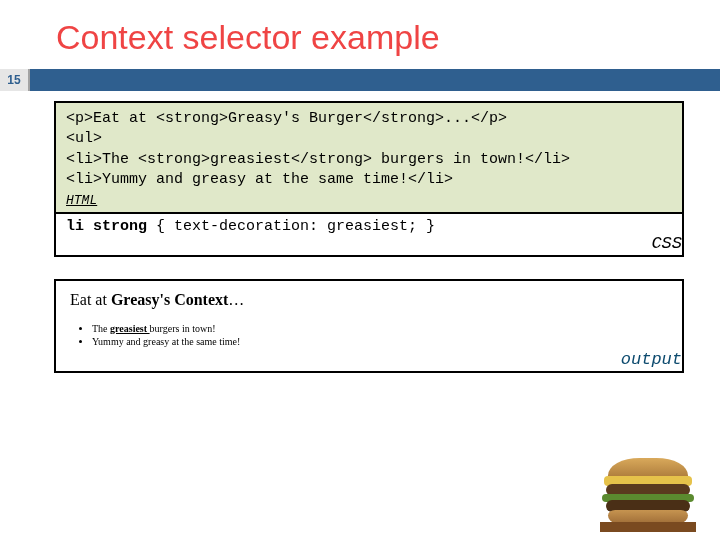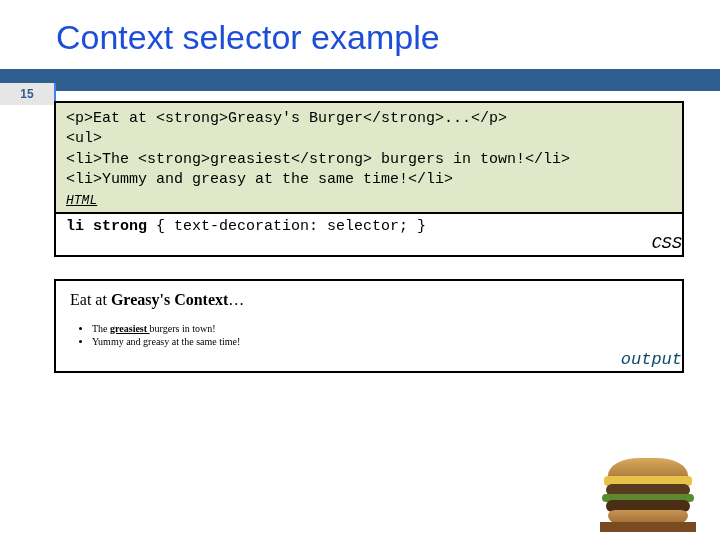--- a/index.html
+++ b/index.html
@@ -8,40 +8,39 @@
     height: 540px;
     background: #fff;
     font-family: Arial, Helvetica, sans-serif;
     position: relative;
     overflow: hidden;
   }
   .title {
     font-size: 34px;
     font-weight: 400;
     padding: 18px 0 12px 56px;
-    color: #1d4ed8;
+    color: #ef4444;
   }
   .bar {
     height: 22px;
     background: #2f5f8f;
     position: relative;
   }
   .slide-num {
     position: absolute;
     left: 0; top: 0;
     height: 22px;
-    width: 56px;
+    width: 30px;
     background: #e6e6e6;
     color: #2f5f8f;
     font-size: 12px;
     font-weight: bold;
     line-height: 22px;
     text-align: center;
-    border-right: 2px solid #3b82f6;
-    margin-top: 14px;
+    border-right: 2px solid #a3a3a3;
   }
   .content {
     padding: 10px 36px 0 54px;
   }
   .code-box {
     background: #e0e8c9;
     border: 2px solid #000;
     padding: 6px 10px 2px 10px;
     font-family: "Courier New", monospace;
     font-size: 15px;
@@ -142,21 +141,21 @@
   <div class="code-box">
     <div>&lt;p&gt;Eat at &lt;strong&gt;Greasy's Burger&lt;/strong&gt;...&lt;/p&gt;</div>
     <div>&lt;ul&gt;</div>
     <div>&lt;li&gt;The &lt;strong&gt;greasiest&lt;/strong&gt; burgers in town!&lt;/li&gt;</div>
     <div>&lt;li&gt;Yummy and greasy at the same time!&lt;/li&gt;</div>
     <div class="html-label">HTML</div>
   </div>
 
   <div class="css-box">
     <div class="rule">
-      <span class="sel">li strong</span><span> { text-decoration: selector; }</span>
+      <span class="sel">li strong</span><span> { text-decoration: greasiest; }</span>
     </div>
     <div class="box-label">CSS</div>
   </div>
 
   <div class="output-box">
     <p class="lead">
       <span>Eat at </span><strong>Greasy's Context</strong><span>…</span>
     </p>
     <ul>
       <li>

